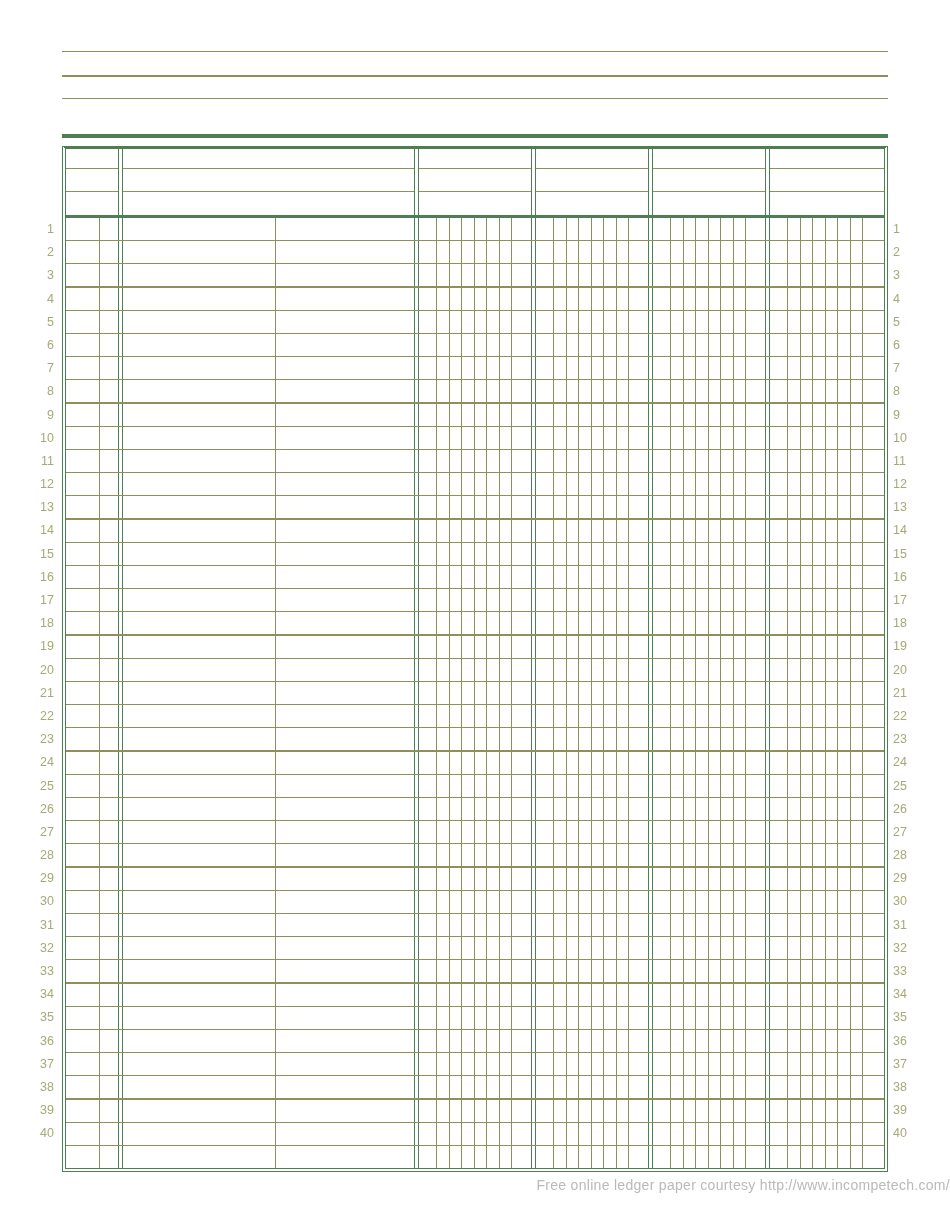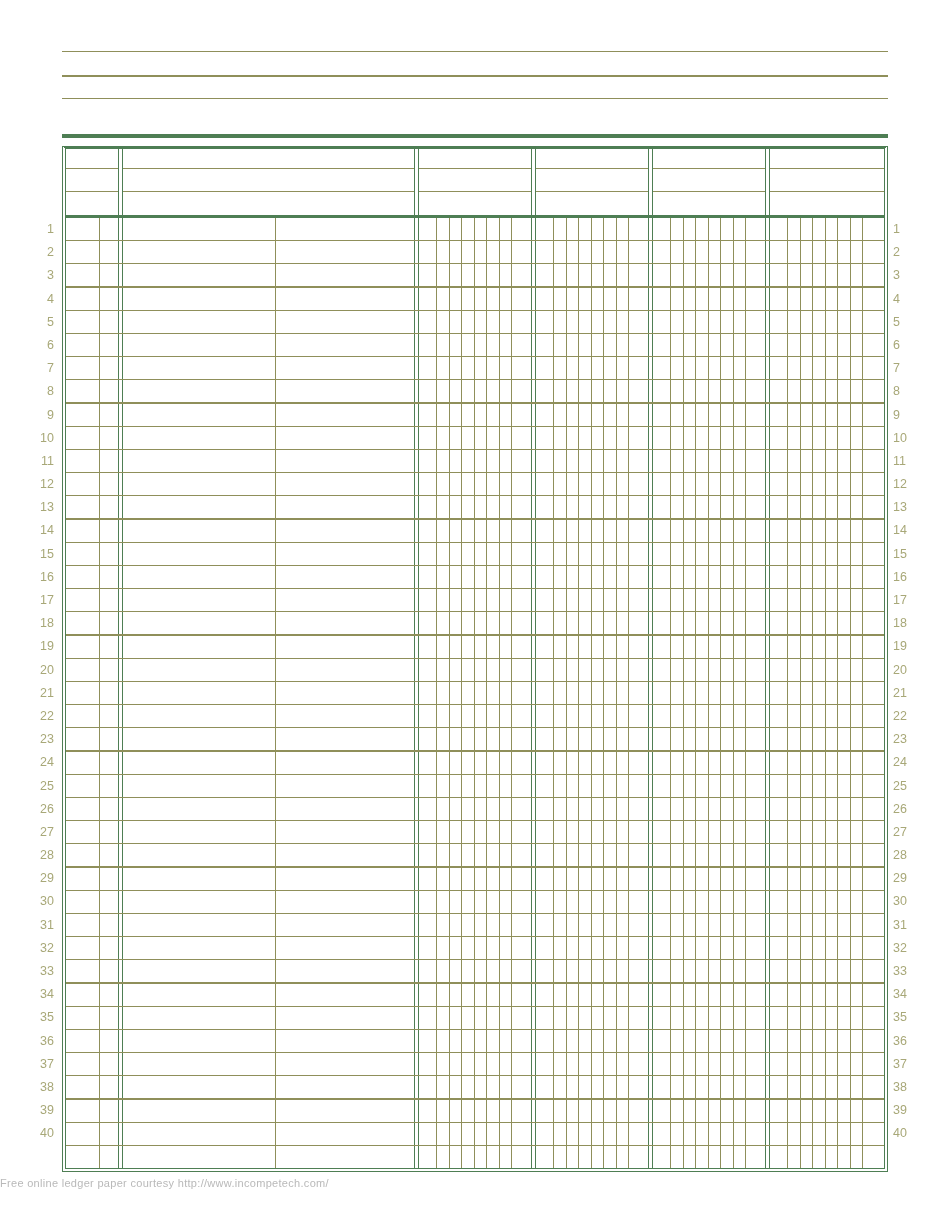--- a/index.html
+++ b/index.html
@@ -54,22 +54,22 @@
       transparent 0px,transparent 22px,
       var(--olive) 22px,var(--olive) 23.2px);
   }
   
   .row-numbers{position:absolute;top:218px;width:36px;font-size:12.5px;color:var(--numcol);}
   .row-numbers.left{left:18px;text-align:right;}
   .row-numbers.right{left:893px;text-align:left;}
   .row-number{height:23.2px;line-height:23.2px;}
   
   .footer{
-    position:absolute;left:0;right:0;top:1177px;text-align:left;
-    font-size:11px;color:var(--footcol);letter-spacing:0.3px;
+    position:absolute;left:0;right:0;top:1177px;text-align:right;
+    font-size:14px;color:var(--footcol);letter-spacing:0.3px;
   }
 </style>
 </head>
 <body>
 
 <div class="page">
 
   <div class="write-line wl1"></div>
   <div class="write-line wl2"></div>
   <div class="write-line wl3"></div>

